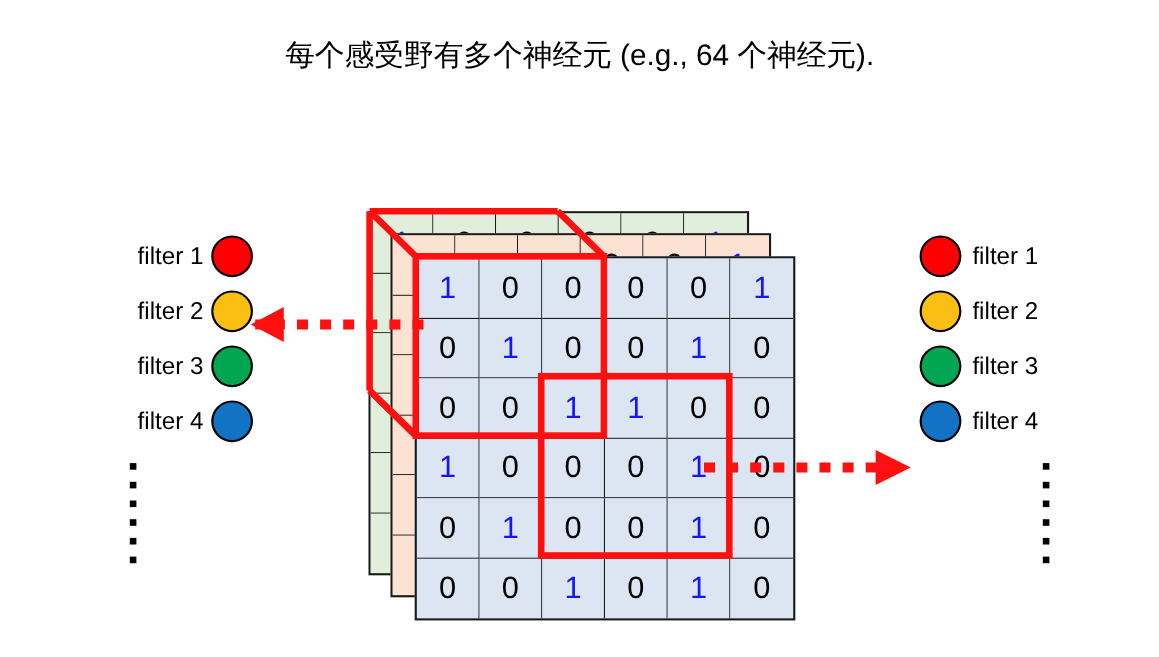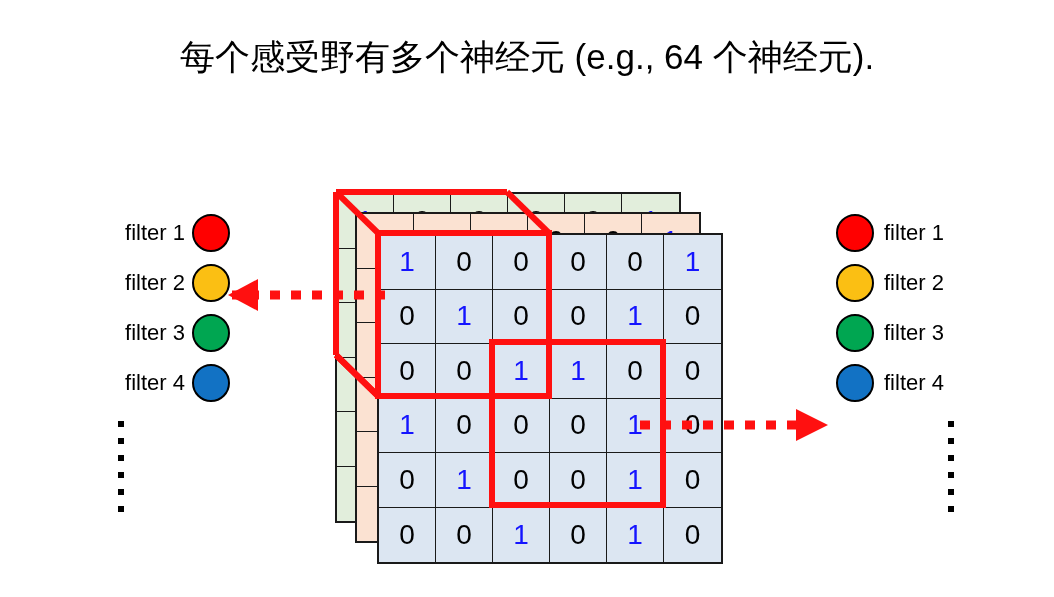--- a/index.html
+++ b/index.html
@@ -20,21 +20,21 @@
 
   
   .title-block {
     position: absolute;
     left: 0;
     top: 30px;
     width: 1054px;
     text-align: center;
   }
   .title-line {
-    font-size: 35px;
+    font-size: 27px;
     color: #000000;
     line-height: 1.55;
     white-space: pre;
     letter-spacing: 0px;
   }
   .title-line .hl {
     color: #C00000;
   }
 
   

